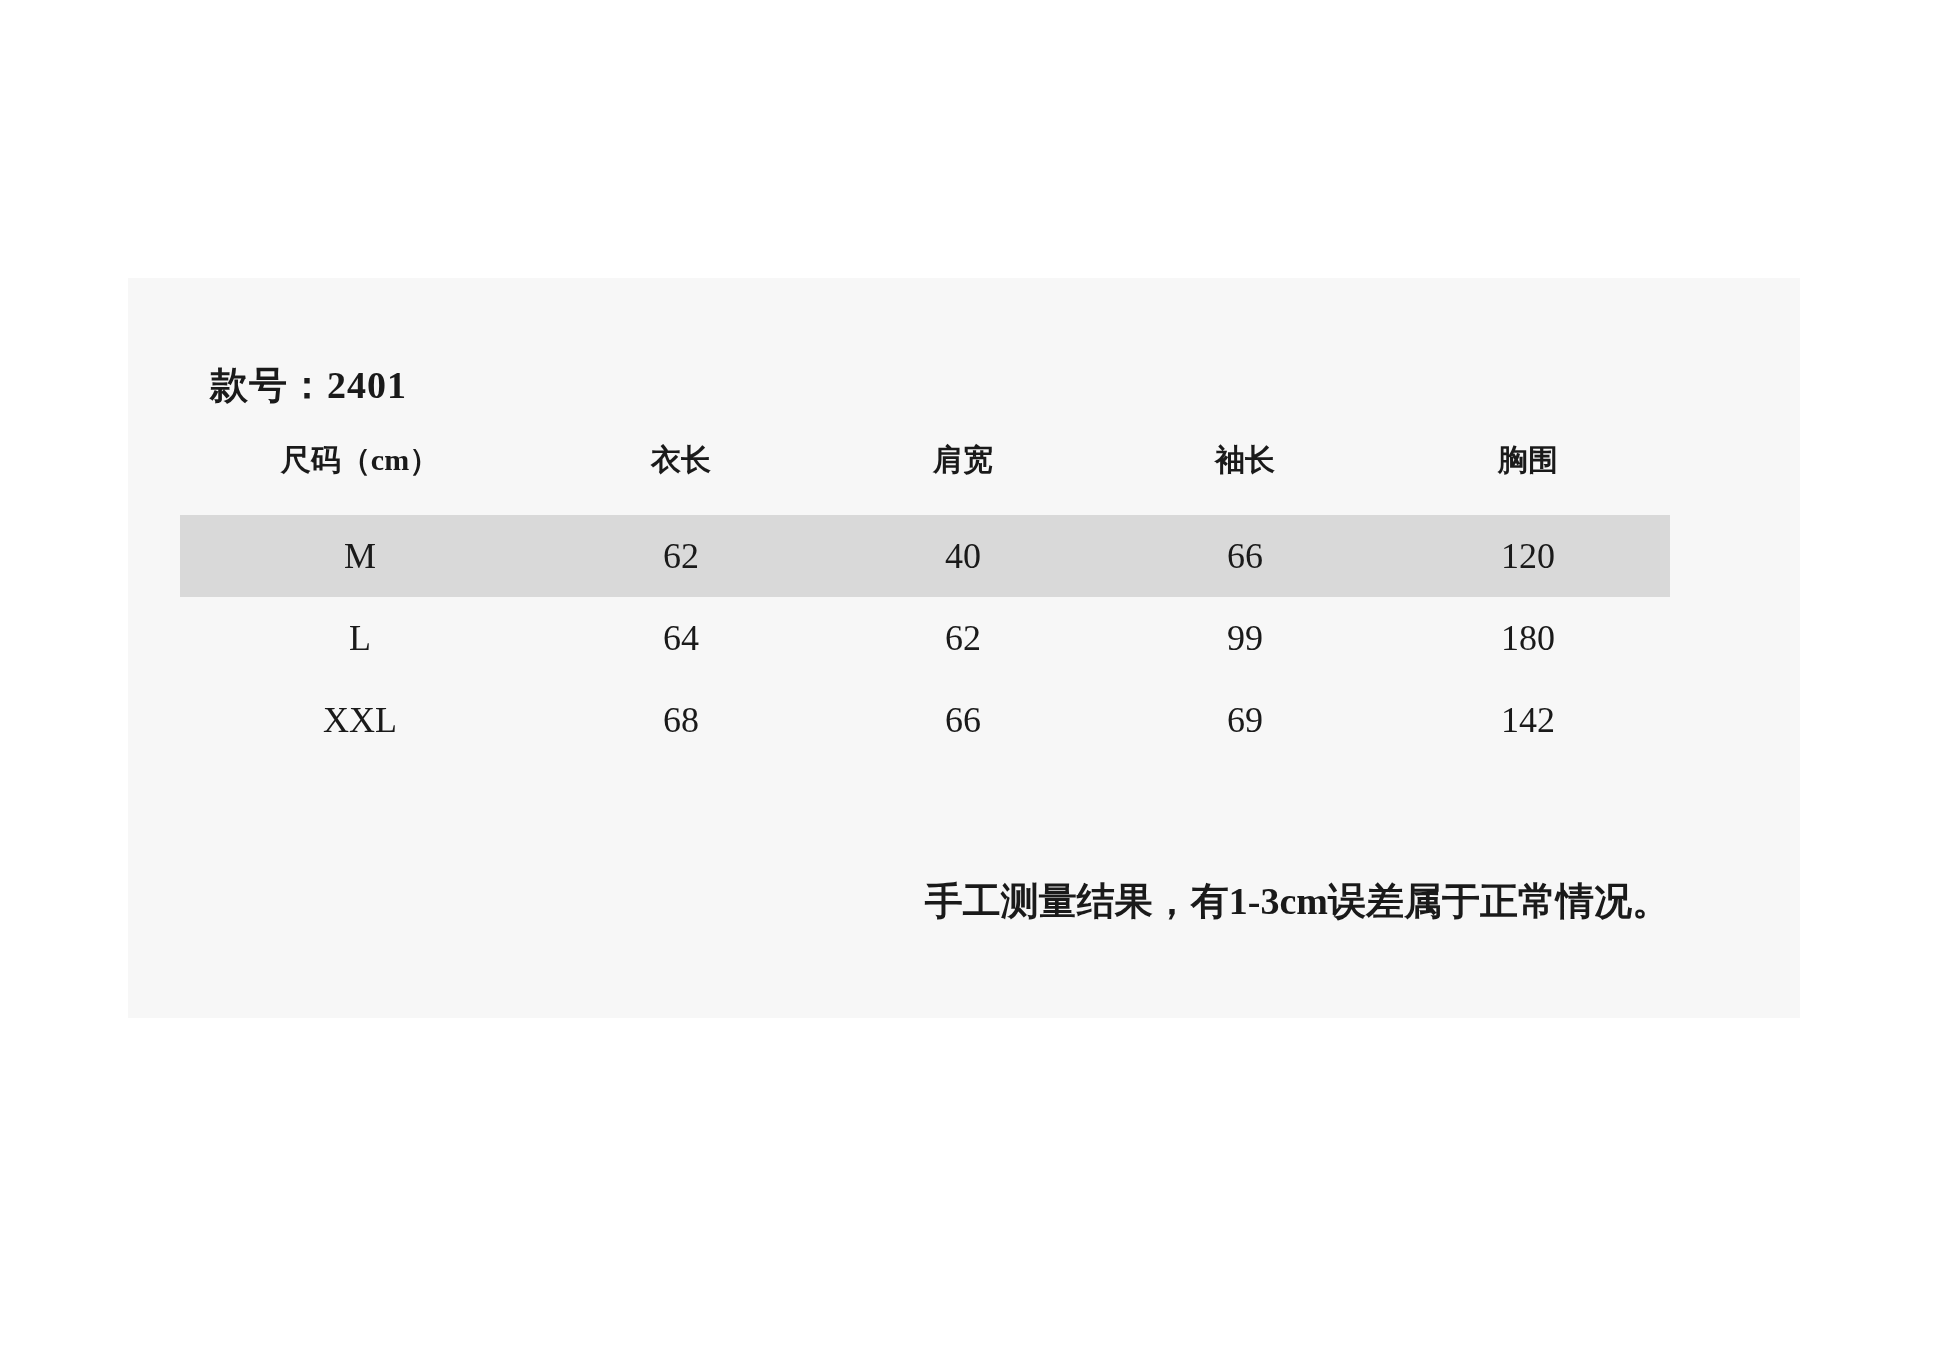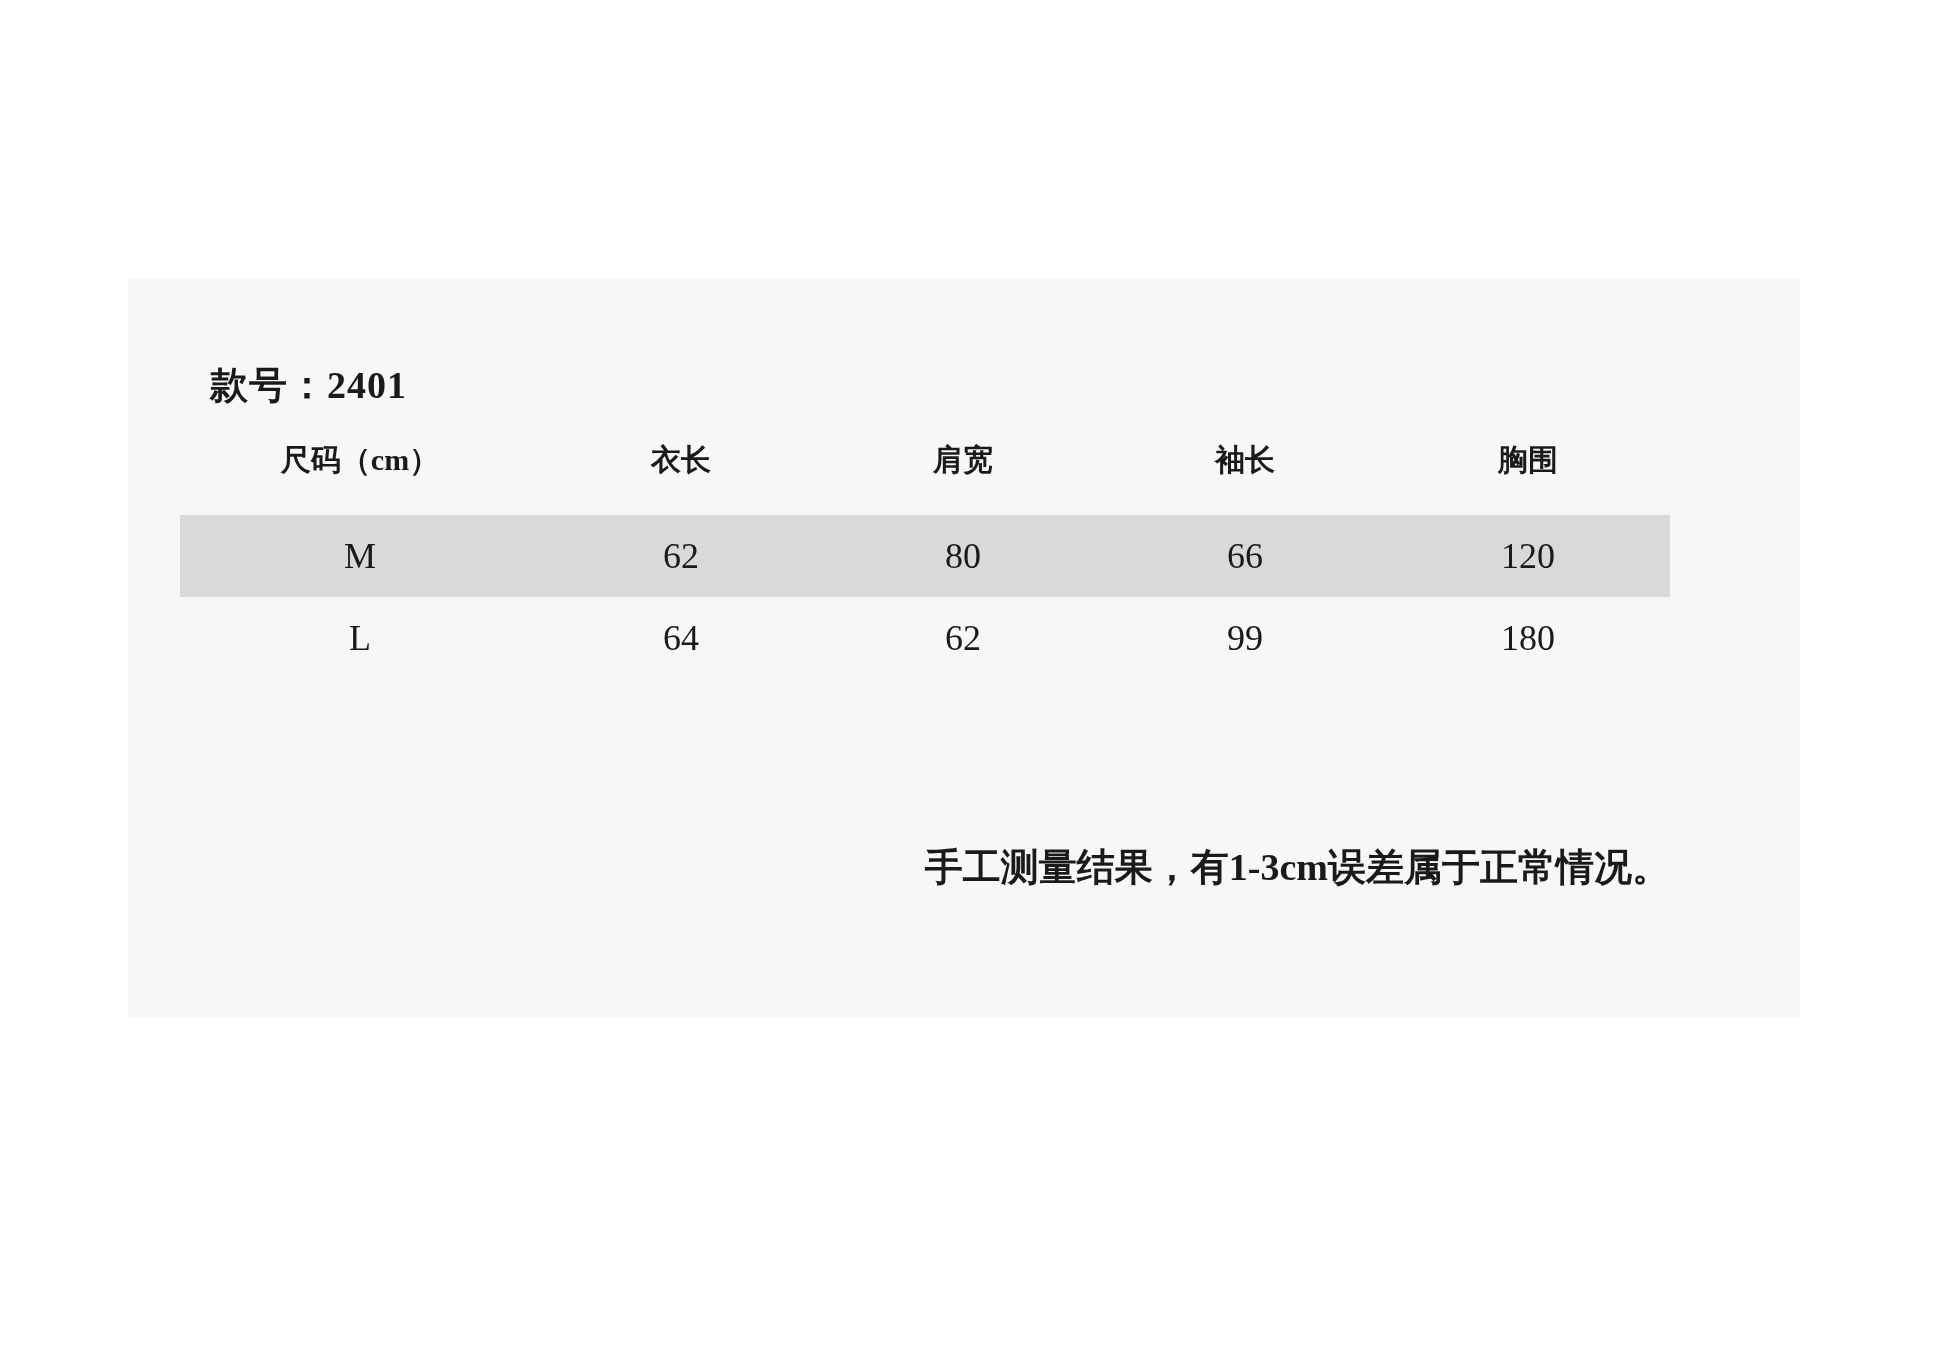--- a/index.html
+++ b/index.html
@@ -74,21 +74,21 @@
     text-align: center;
     height: 80px;
     white-space: nowrap;
   }
   table.size-table tbody tr.shaded td {
     background: #d9d9d9;
   }
   .note {
     position: absolute;
     left: 52px;
-    top: 564px;
+    top: 598px;
     width: 1490px;
     text-align: right;
     font-size: 38px;
     font-weight: 700;
     white-space: nowrap;
   }
 </style>
 </head>
 <body>
 
@@ -114,30 +114,37 @@
           <th>衣长</th>
           <th>肩宽</th>
           <th>袖长</th>
           <th>胸围</th>
         </tr>
       </thead>
       <tbody>
         <tr class="shaded">
           <td>M</td>
           <td>62</td>
-          <td>80</td>
+          <td>40</td>
           <td>66</td>
           <td>120</td>
         </tr>
         <tr>
           <td>L</td>
           <td>64</td>
           <td>62</td>
           <td>99</td>
           <td>180</td>
         </tr>
+        <tr>
+          <td>XXL</td>
+          <td>68</td>
+          <td>66</td>
+          <td>69</td>
+          <td>142</td>
+        </tr>
       </tbody>
     </table>
 
     <div class="note">手工测量结果，有1-3cm误差属于正常情况。</div>
 
   </div>
 </div>
 
 </body></html>

